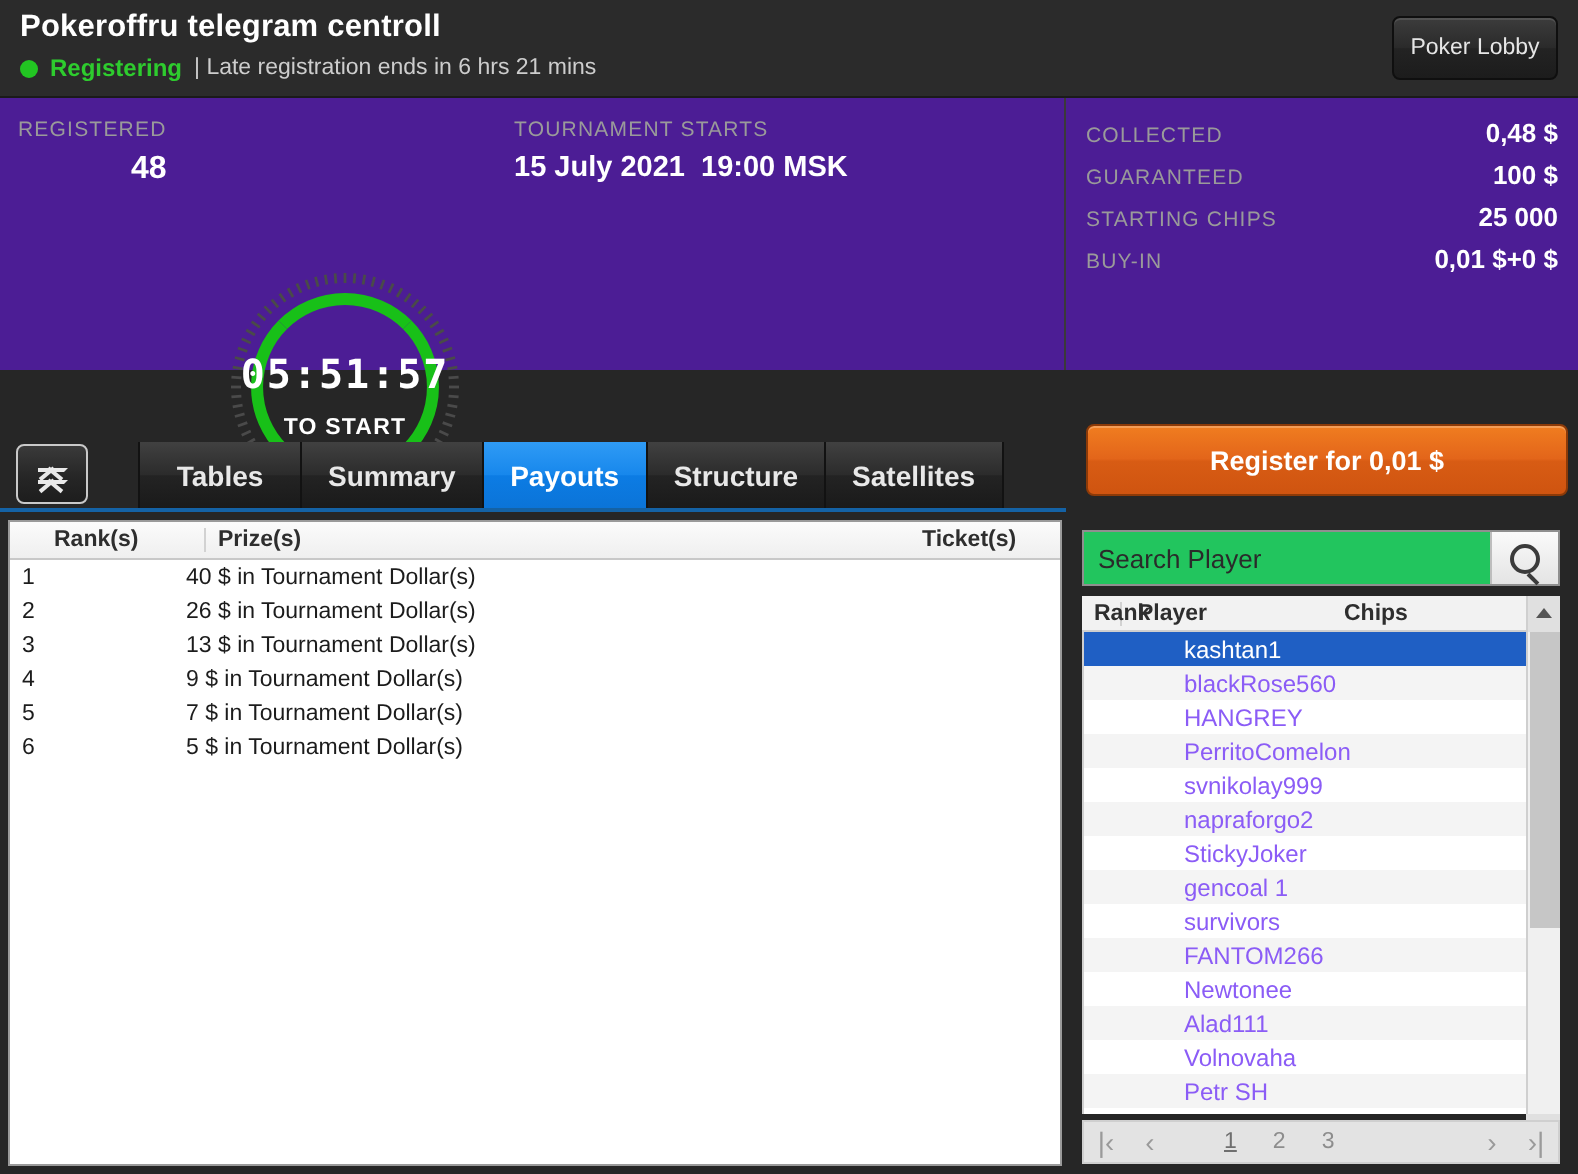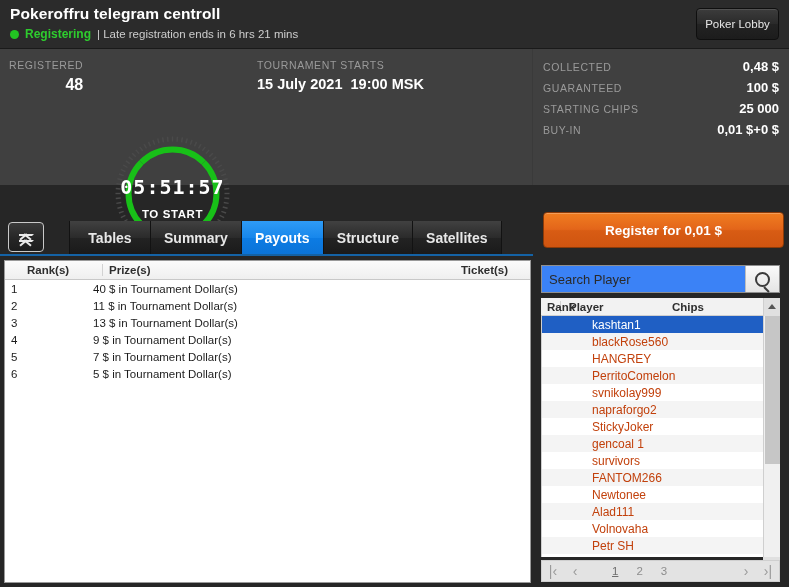--- a/index.html
+++ b/index.html
@@ -54,21 +54,21 @@
     width: 83px; height: 32px;
     background: linear-gradient(180deg,#3c3c3c 0%,#2a2a2a 50%,#232323 51%,#1c1c1c 100%);
     border: 1px solid #0f0f0f; border-radius: 4px;
     color: #e6e6e6; font-size: 11.5px;
     display: flex; align-items: center; justify-content: center;
     box-shadow: inset 0 1px 0 rgba(255,255,255,.12);
     cursor: pointer;
   }
 
   
-  .info-band { position: relative; height: 136px; background: #404040; }
+  .info-band { position: relative; height: 136px; background: #4c1d95; }
   .divider-v {
     position: absolute; left: 532px; top: 0; width: 1px; height: 136px; background: #3a3a3a;
   }
   .reg-block { position: absolute; left: 9px; top: 10px; }
   .mini-label { color: #9a9a9a; font-size: 10.5px; letter-spacing: .6px; text-transform: uppercase; }
   .reg-value { color: #ffffff; font-size: 16px; font-weight: bold; margin-top: 5px; text-align: right; }
   .start-block { position: absolute; left: 257px; top: 10px; }
   .start-value { color: #ffffff; font-size: 14.5px; font-weight: bold; margin-top: 5px; white-space: pre; }
 
   
@@ -147,21 +147,21 @@
   .col-prize { flex: 1; }
   .col-ticket { width: 75px; }
   .pt-row { display: flex; height: 17px; align-items: center; font-size: 11.5px; color: #1c1c1c; }
   .pt-row > div { padding: 0 6px; }
   .pt-row .col-rank { border-right: none; }
 
   
   .player-panel { position: absolute; left: 536px; top: 260px; width: 249px; height: 323px; }
   .search-wrap {
     position: absolute; left: 5px; top: 5px; width: 239px; height: 28px;
-    border: 1px solid #8f8f8f; background: #3b82f6; display: flex; align-items: center;
+    border: 1px solid #8f8f8f; background: #22c55e; display: flex; align-items: center;
   }
   .search-input {
     flex: 1; height: 100%; border: none; outline: none; background: transparent;
     padding: 0 7px; font-family: "Liberation Sans", sans-serif; font-size: 13px; color: #2a2a2a;
   }
   .search-input::placeholder { color: #2a2a2a; }
   .search-btn {
     width: 34px; height: 100%; border-left: 1px solid #bdbdbd;
     background: linear-gradient(180deg,#fafafa 0%,#e4e4e4 100%);
     display: flex; align-items: center; justify-content: center; cursor: pointer;
@@ -184,21 +184,21 @@
   .pl-head .h-player { flex: 1; padding-left: 8px; }
   .pl-head .h-chips { width: 95px; padding-left: 4px; }
   .pl-head .h-scroll {
     width: 17px; height: 18px; background: #e0e0e0; border-left: 1px solid #cfcfcf;
     display: flex; align-items: center; justify-content: center; cursor: pointer;
   }
   .pl-list {
     position: absolute; left: 5px; top: 56px; width: 222px; height: 241px;
     background: #ffffff; border-left: 1px solid #cfcfcf; overflow: hidden;
   }
-  .pl-row { display: flex; height: 17px; align-items: center; font-size: 12px; color: #c2410c; }
+  .pl-row { display: flex; height: 17px; align-items: center; font-size: 12px; color: #8b5cf6; }
   .pl-row .r-rank { width: 42px; }
   .pl-row .r-player { flex: 1; padding-left: 8px; }
   .pl-row:nth-child(even) { background: #f4f4f4; }
   .pl-row.selected { background: #1f5fc4; color: #ffffff; }
   .pl-scroll-track {
     position: absolute; left: 227px; top: 56px; width: 17px; height: 241px;
     background: #f0f0f0; border-left: 1px solid #cfcfcf;
   }
   .pl-scroll-thumb {
     position: absolute; left: 1px; top: 0; width: 15px; height: 148px; background: #c6c6c6;
@@ -384,21 +384,21 @@
       <div class="col-ticket">Ticket(s)</div>
     </div>
     <div id="payout-rows">
         <div class="pt-row">
           <div class="col-rank">1</div>
           <div class="col-prize">40 $ in Tournament Dollar(s)</div>
           <div class="col-ticket"></div>
         </div>
         <div class="pt-row">
           <div class="col-rank">2</div>
-          <div class="col-prize">11 $ in Tournament Dollar(s)</div>
+          <div class="col-prize">26 $ in Tournament Dollar(s)</div>
           <div class="col-ticket"></div>
         </div>
         <div class="pt-row">
           <div class="col-rank">3</div>
           <div class="col-prize">13 $ in Tournament Dollar(s)</div>
           <div class="col-ticket"></div>
         </div>
         <div class="pt-row">
           <div class="col-rank">4</div>
           <div class="col-prize">9 $ in Tournament Dollar(s)</div>

